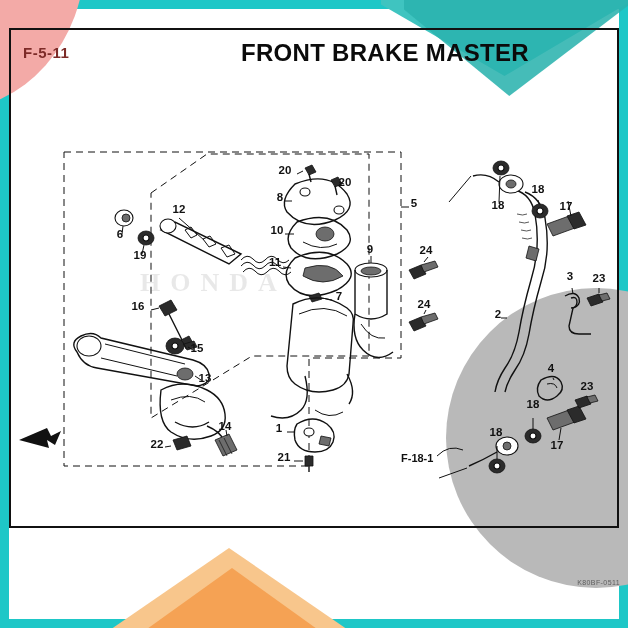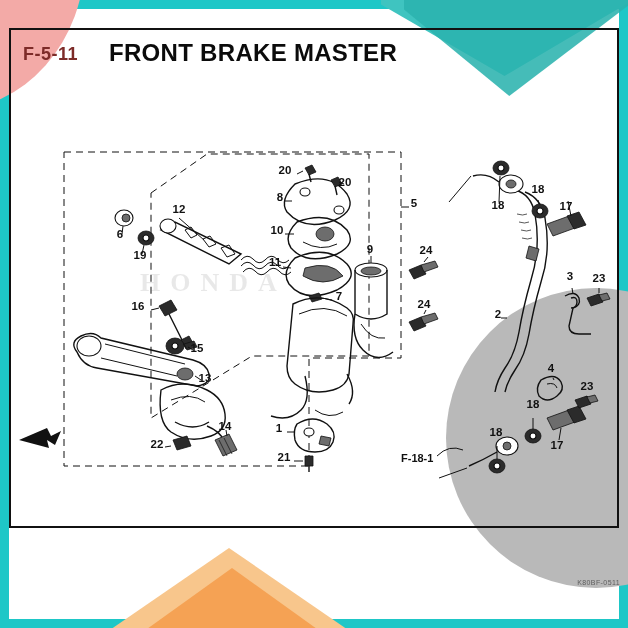--- a/index.html
+++ b/index.html
@@ -55,26 +55,26 @@
     background:transparent;
     z-index:4;
   }
   
   #header{
     position:absolute;left:9px;top:30px;width:610px;height:88px;
     z-index:6;pointer-events:none;
   }
   #sheet-code{
     position:absolute;left:14px;top:14px;
-    font-size:18px;font-weight:bold;color:#7d2b28;
+    font-size:15px;font-weight:bold;color:#7d2b28;
     letter-spacing:.5px;
   }
   #title-wrap{
     position:absolute;left:100px;top:8px;width:420px;
-    text-align:left;color:#0b0b0b;
+    text-align:right;color:#0b0b0b;
     font-size:24px;font-weight:bold;line-height:1.28;
     letter-spacing:.3px;
   }
   
   #diagram{
     position:absolute;left:9px;top:118px;width:610px;height:410px;
     z-index:5;
   }
   #diagram svg{display:block;width:610px;height:410px;}
   

